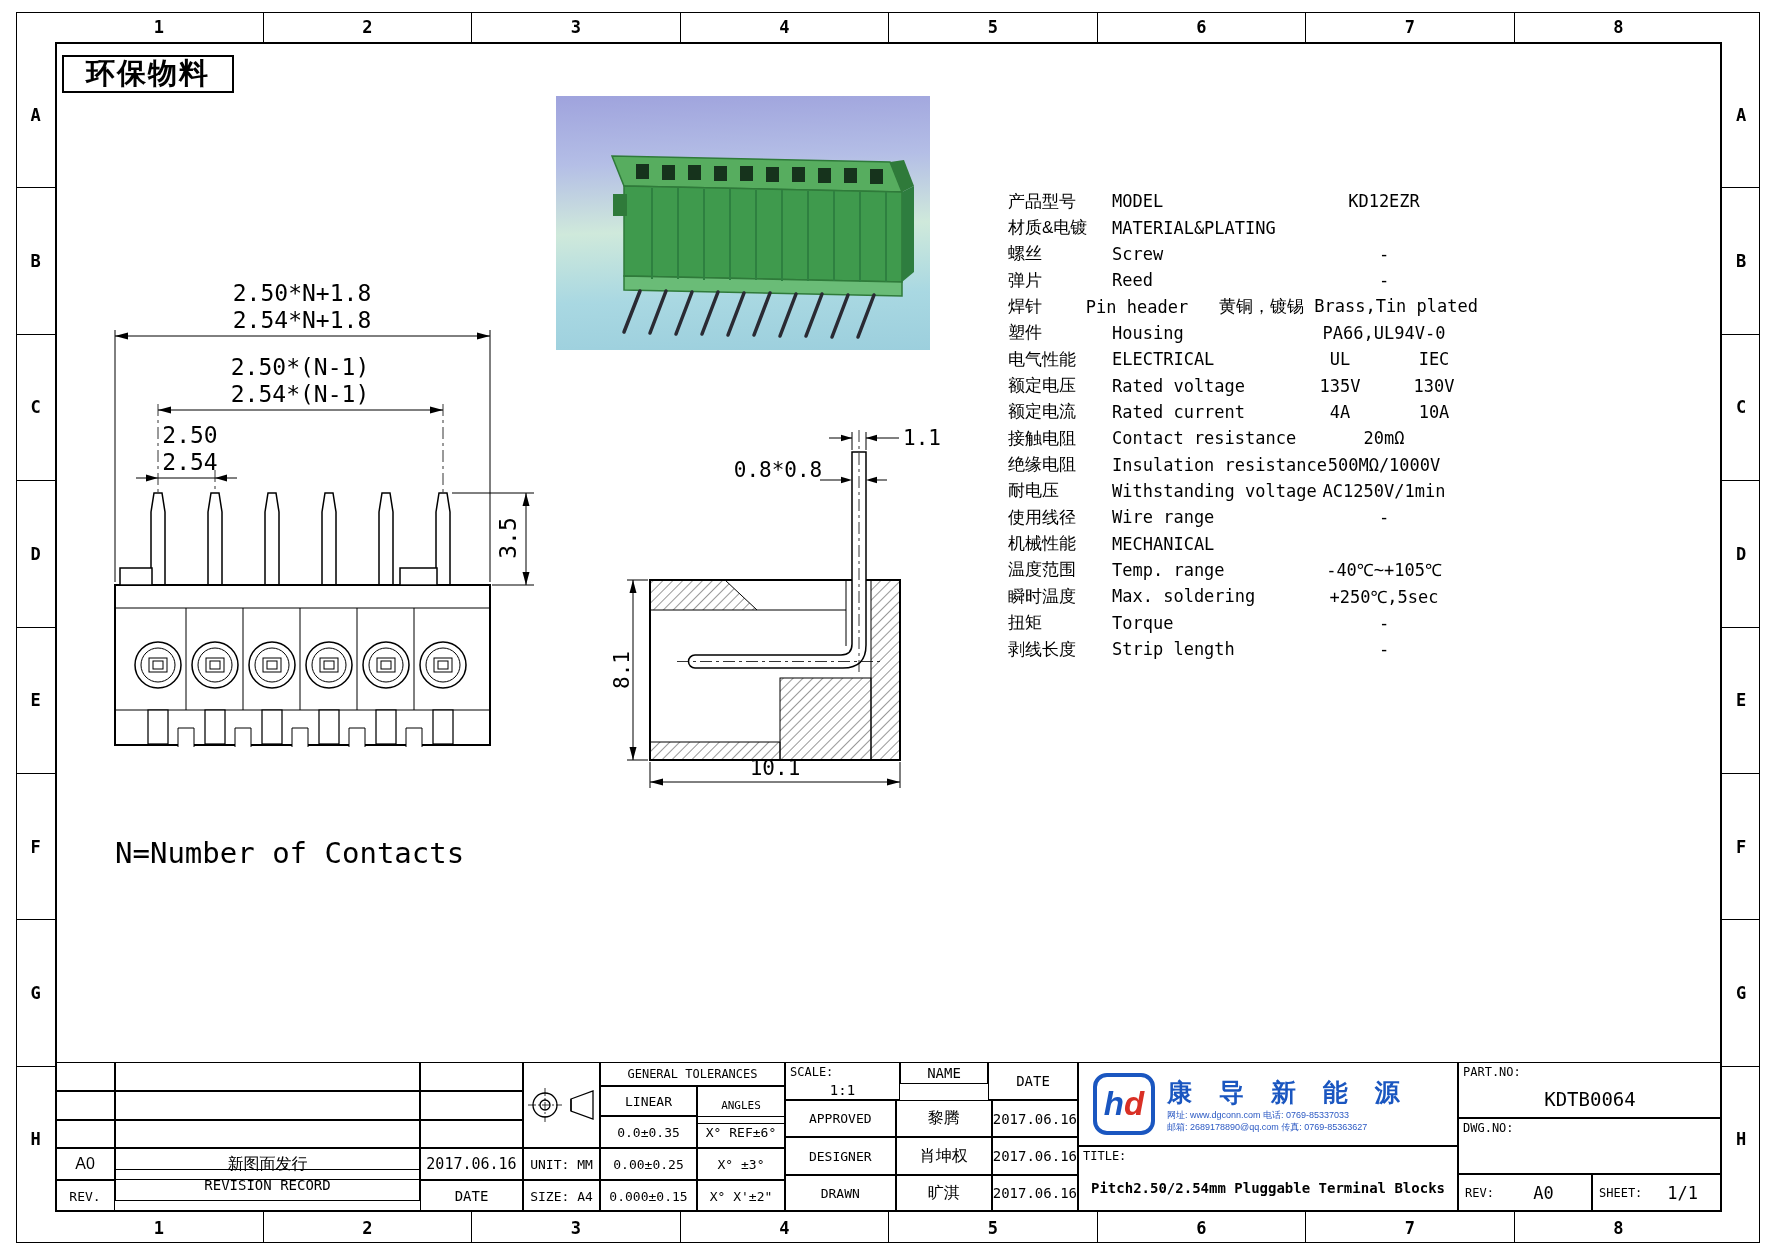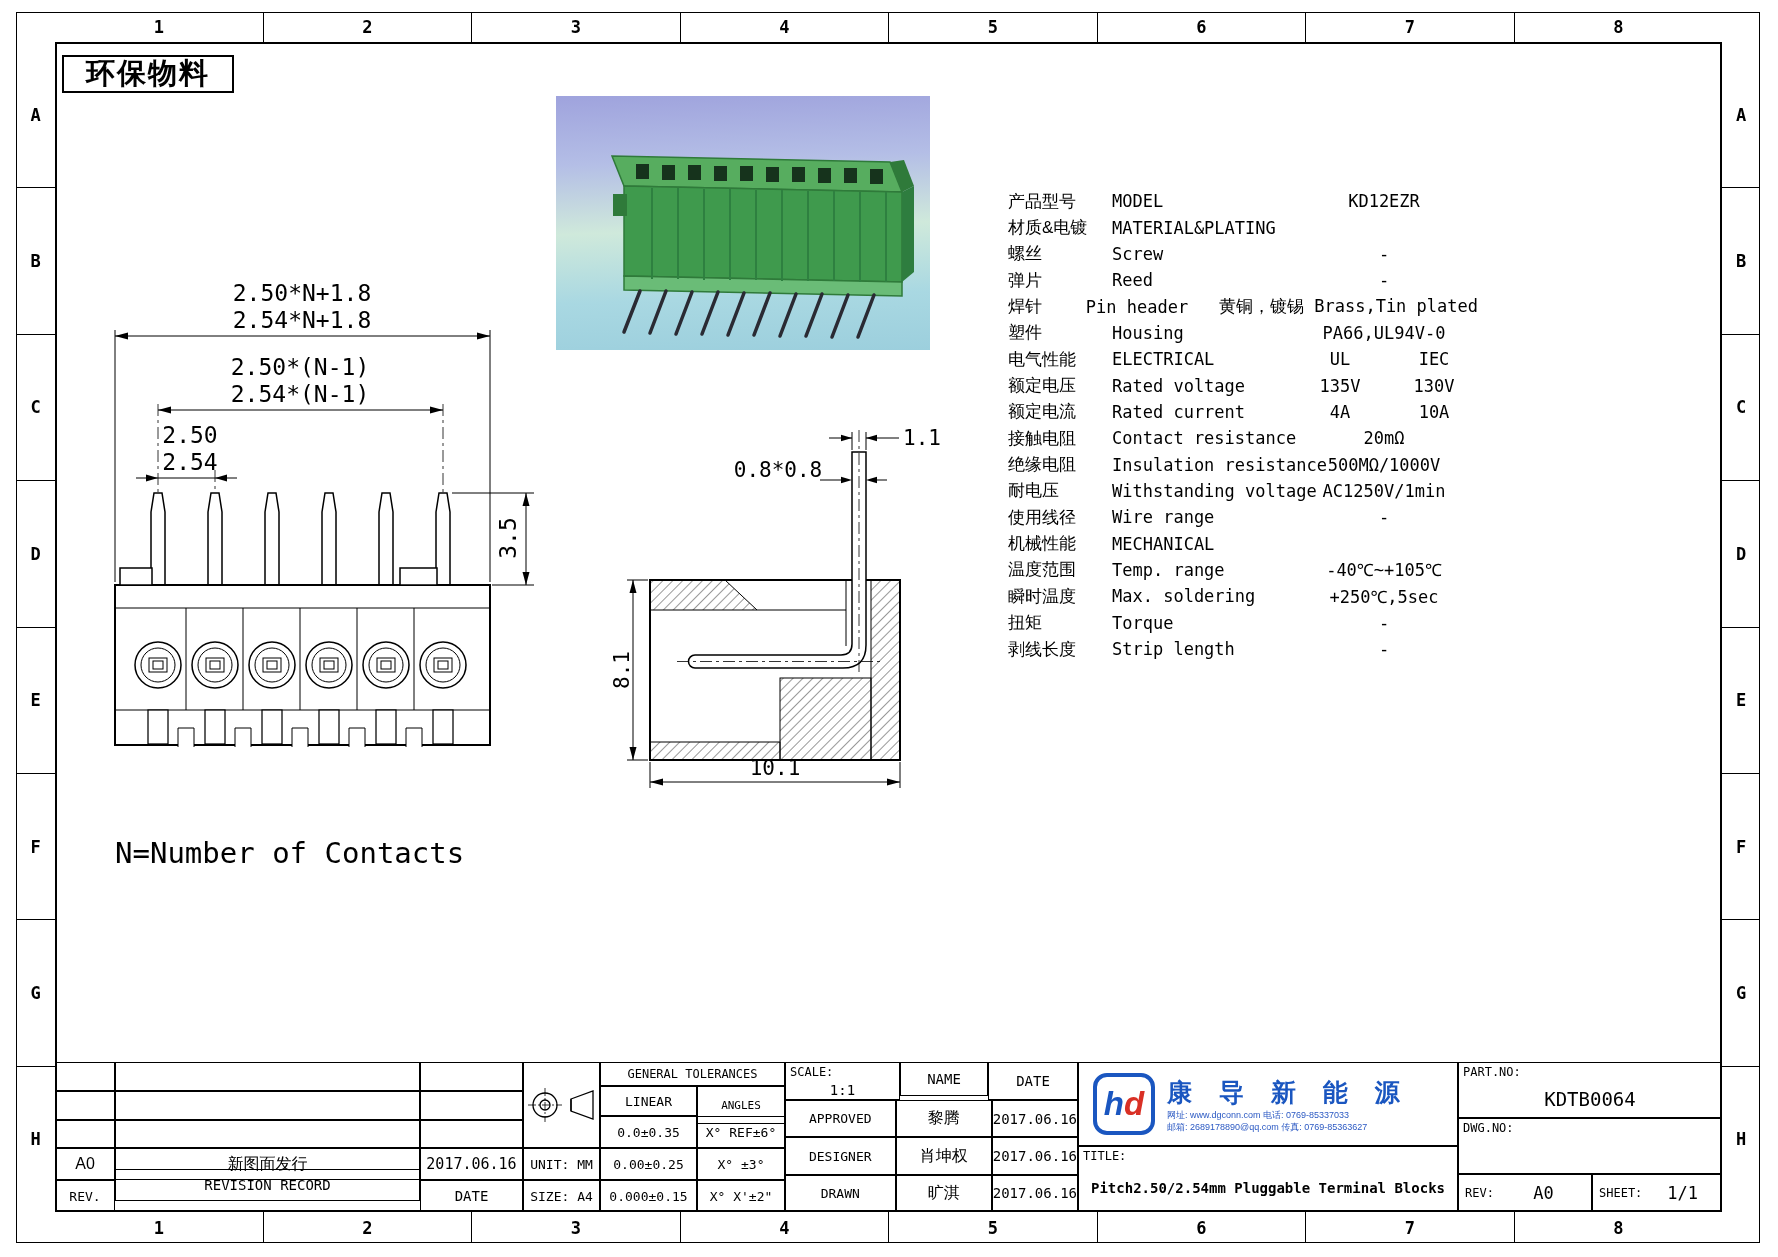--- a/index.html
+++ b/index.html
@@ -545,21 +545,21 @@
         <div class="tol-row">
           <div class="tol-lin">0.000±0.15</div>
           <div class="tol-ang">X° X'±2"</div>
         </div>
       </div>
 
     <div class="tb lblcell" style="left:730px;top:0;width:115px;height:38px">
       <span class="cl">SCALE:</span>
       <span class="cv mono" style="font-size:14px">1:1</span>
     </div>
-    <div class="tb mono" style="left:845px;top:0;width:88px;height:34px;font-size:14px">NAME</div>
+    <div class="tb mono" style="left:845px;top:0;width:88px;height:22px;font-size:14px">NAME</div>
     <div class="tb mono" style="left:933px;top:0;width:90px;height:38px;font-size:14px">DATE</div>
 
     <div class="sig-rows" style="left:730px;top:38px;width:293px;height:112px">
 
         <div class="sig-row">
           <div class="sig-role">APPROVED</div>
           <div class="sig-name">黎腾</div>
           <div class="sig-date">2017.06.16</div>
         </div>
 

